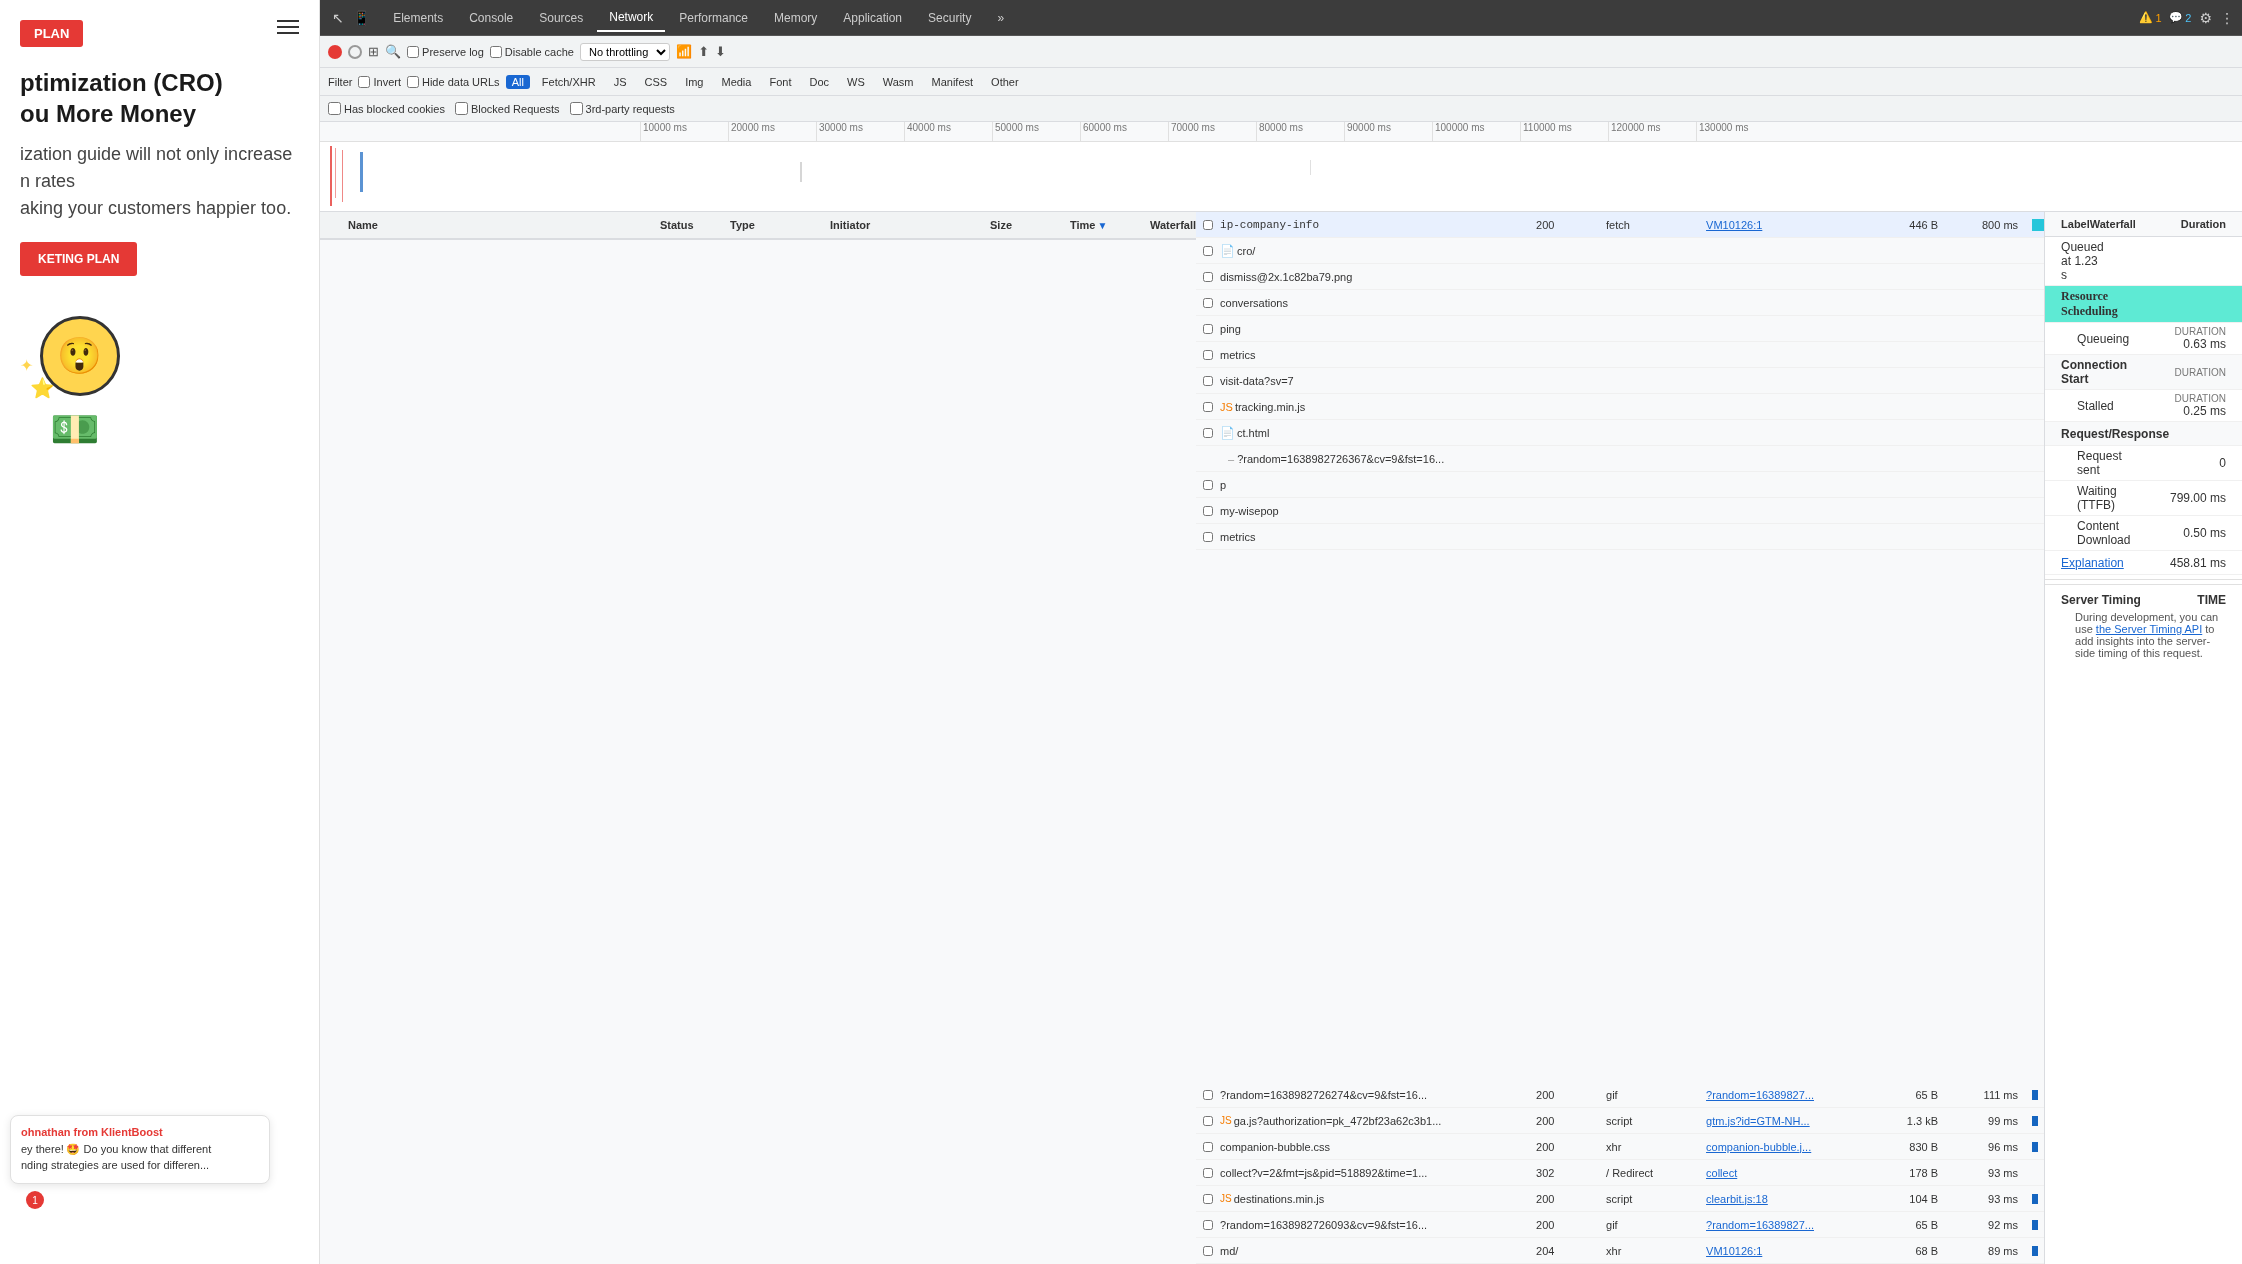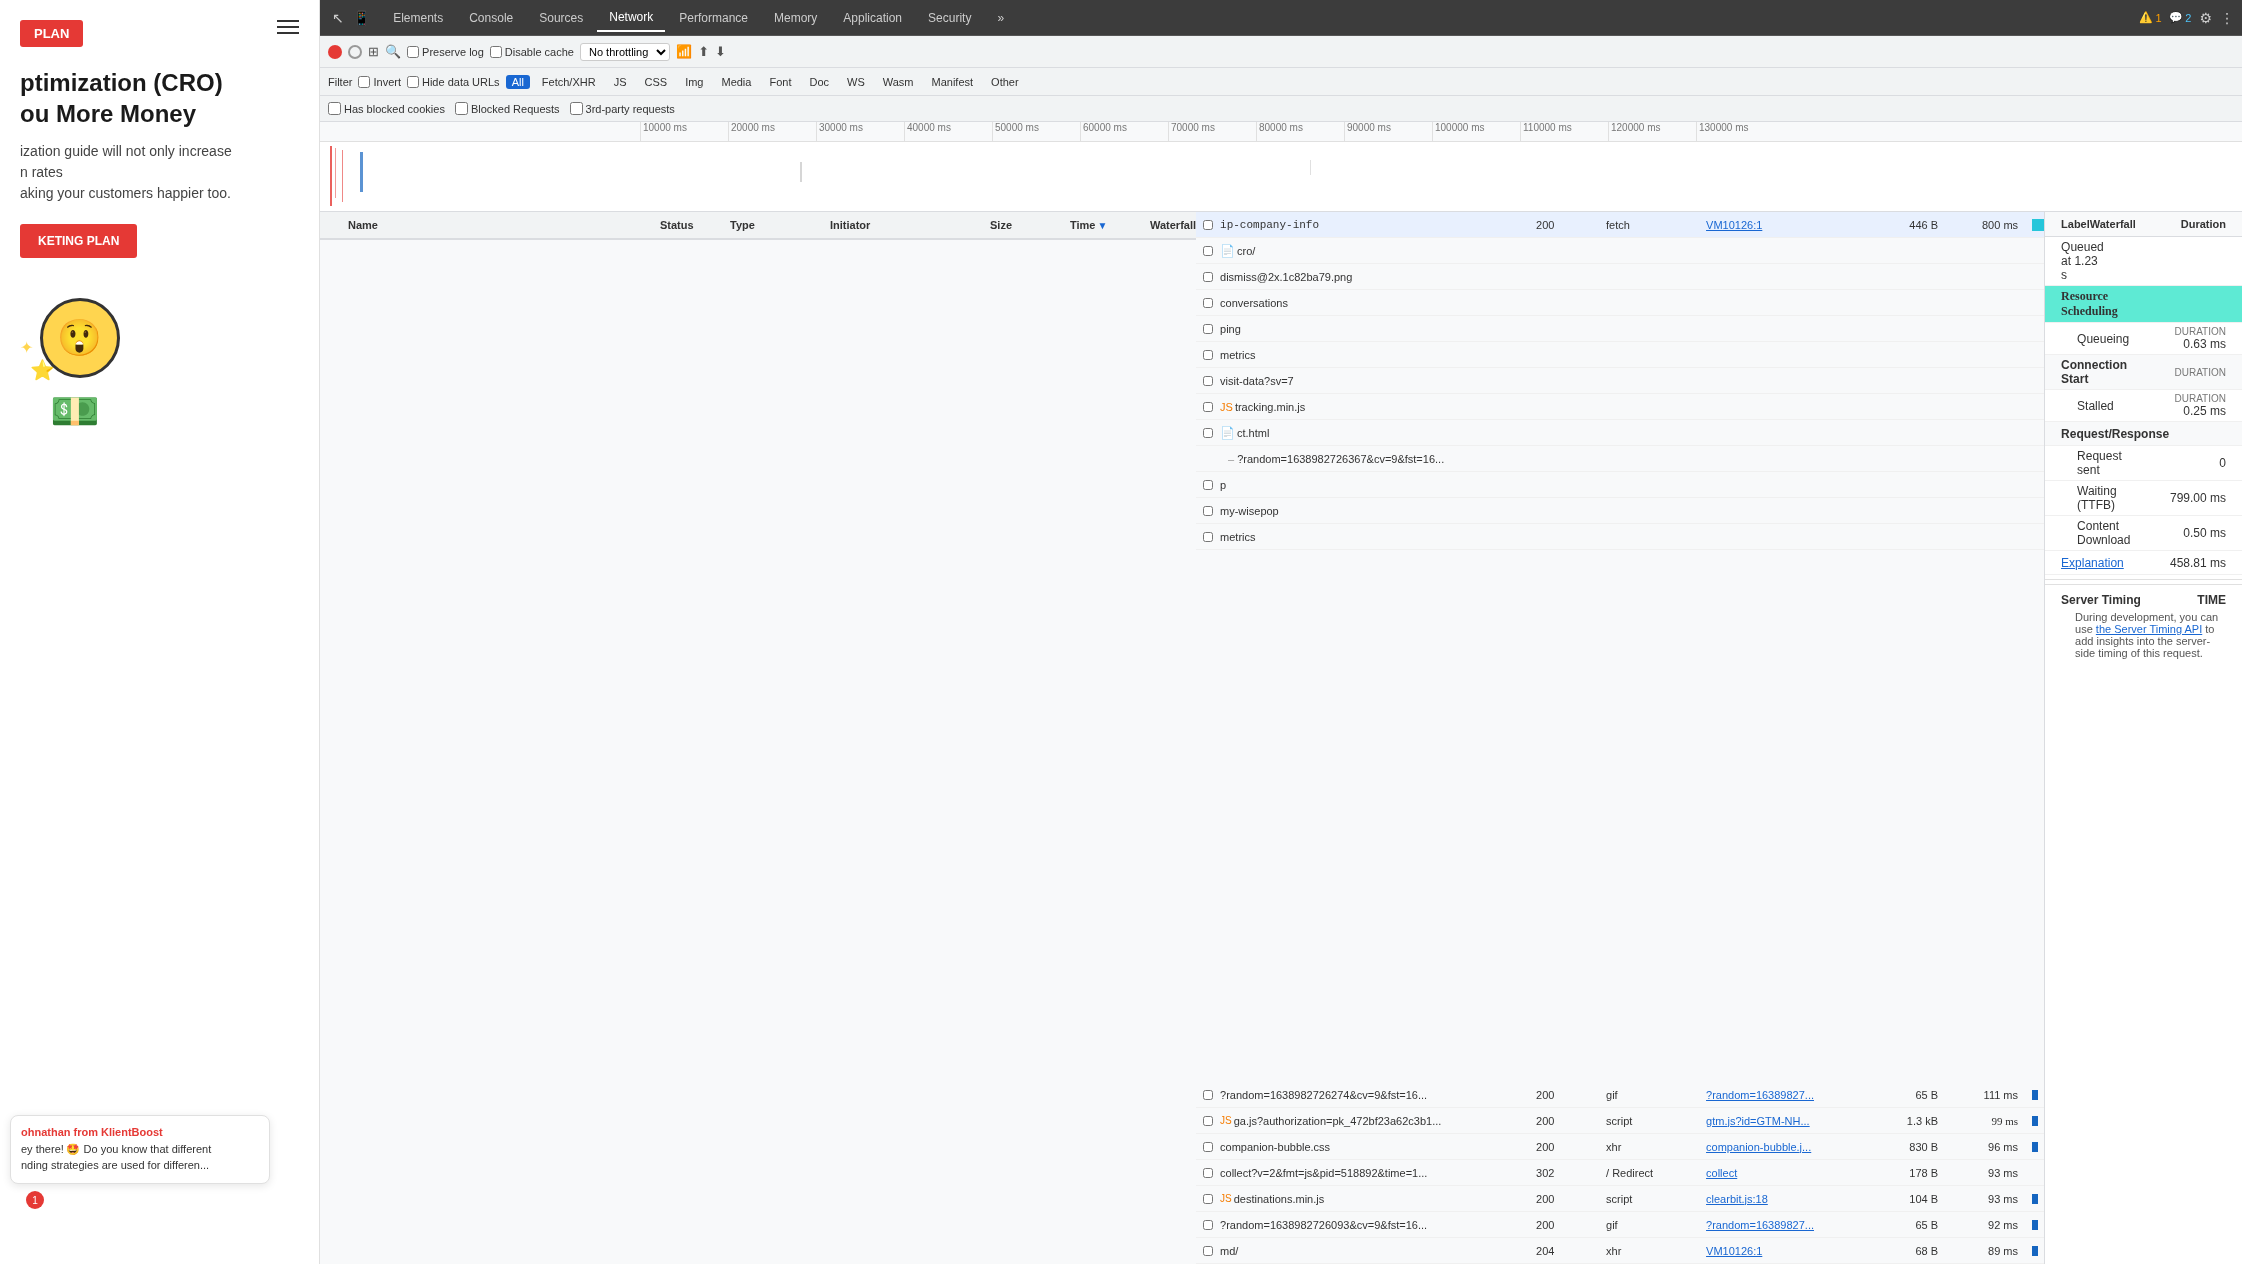--- a/index.html
+++ b/index.html
@@ -41,21 +41,21 @@
       background: #333;
     }
     .page-headline {
       font-size: 24px;
       font-weight: bold;
       color: #1a1a1a;
       line-height: 1.3;
       margin-bottom: 12px;
     }
     .page-subtext {
-      font-size: 14px;
+      font-size: 18px;
       color: #444;
       line-height: 1.5;
       margin-bottom: 20px;
     }
     .cta-btn {
       background: #e53935;
       color: #fff;
       font-size: 12px;
       font-weight: bold;
       padding: 10px 18px;
@@ -775,21 +775,21 @@
           <div class="checkbox-cell">
               <input type="checkbox" style="width: 10px; height: 10px;">
             </div>
           <div style="width:316px;font-size:11px;overflow:hidden;text-overflow:ellipsis;white-space:nowrap;display:flex;align-items:center;">
             <span style="color:#f57c00;font-size:10px;margin-right:2px;">JS</span>ga.js?authorization=pk_472bf23a62c3b1...
           </div>
           <div style="width:70px;font-size:11px;">200</div>
           <div style="width:100px;font-size:11px;">script</div>
           <div style="width:160px;font-size:11px;overflow:hidden;text-overflow:ellipsis;white-space:nowrap;"><span class="link-text">gtm.js?id=GTM-NH...</span></div>
           <div style="width:80px;font-size:11px;text-align:right;padding-right:8px;">1.3 kB</div>
-          <div style="width:80px;font-size:11px;text-align:right;padding-right:8px;font-family:Liberation Serif, serif;">99 ms</div>
+          <div style="width:80px;font-size:11px;text-align:right;padding-right:8px;">99 ms</div>
           <div style="flex:1;padding-left:4px;">
               <div style="width:6px;height:10px;background:#1565c0;margin-left:2px;"></div>
             </div>
         </div>
 
         <div class="lower-row">
           <div class="checkbox-cell">
               <input type="checkbox" style="width: 10px; height: 10px;">
             </div>
           <div style="width:316px;font-size:11px;">companion-bubble.css</div>

